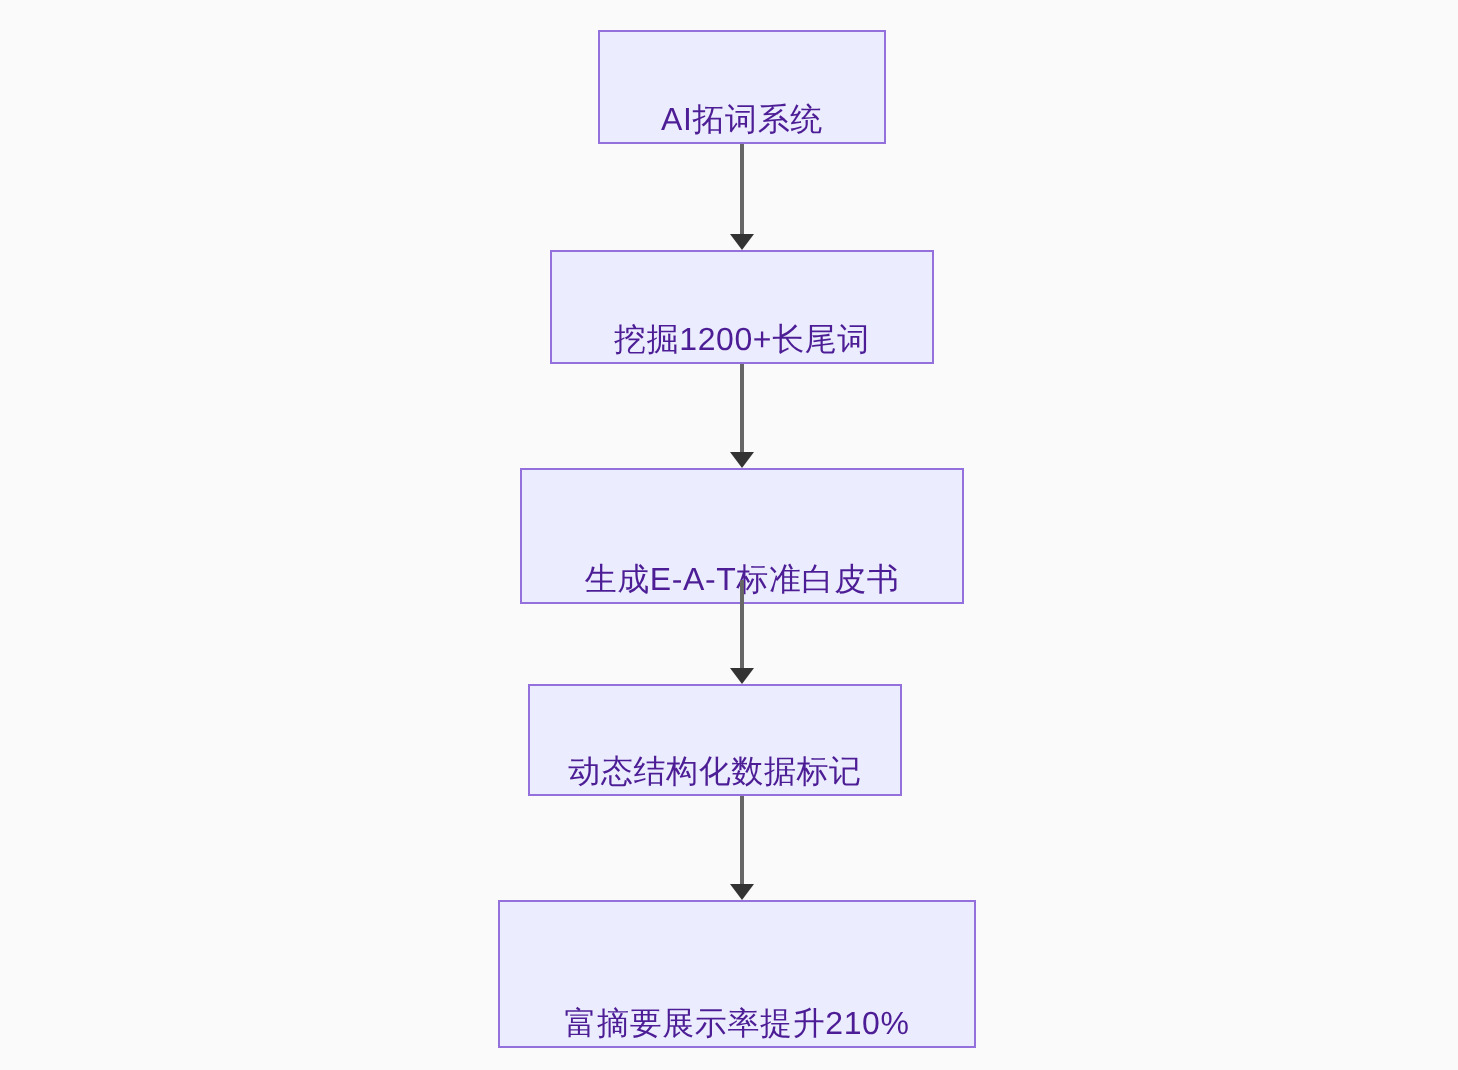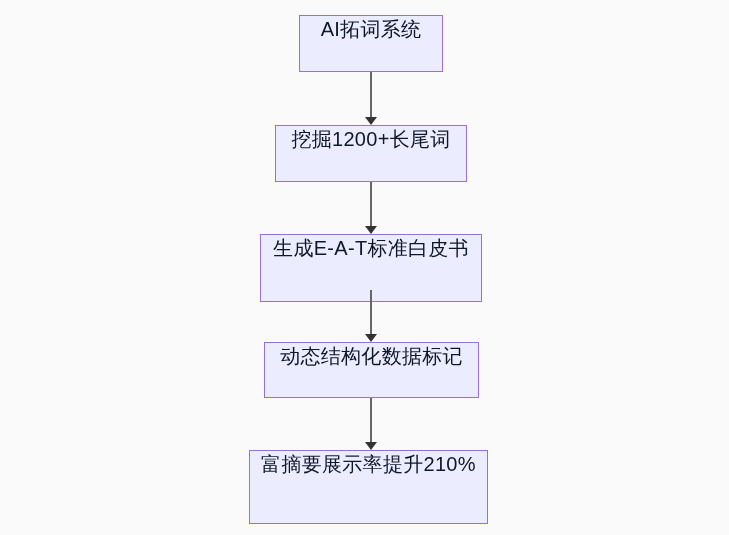--- a/index.html
+++ b/index.html
@@ -16,33 +16,33 @@
     position: relative;
     width: 729px;
     height: 535px;
     background: #fafafa;
   }
 
   .node {
     position: absolute;
     background: #ECECFF;
     border: 1.5px solid #9370DB;
-    color: #0f172a;
+    color: #4c1d95;
     display: flex;
-    align-items: flex-start;
+    align-items: flex-end;
     justify-content: center;
-    font-size: 20px;
+    font-size: 16px;
     letter-spacing: 0.3px;
     text-align: center;
   }
 
   .n0 { left: 299px; top: 15px;  width: 144px; height: 57px; }
   .n1 { left: 275px; top: 125px; width: 192px; height: 57px; }
   .n2 { left: 260px; top: 234px; width: 222px; height: 68px; }
-  .n3 { left: 264px; top: 342px; width: 215px; height: 56px; }
+  .n3 { left: 264px; top: 342px; width: 187px; height: 56px; }
   .n4 { left: 249px; top: 450px; width: 239px; height: 74px; }
 
   .arrow {
     position: absolute;
     left: 365px;            
     width: 12px;
     display: flex;
     flex-direction: column;
     align-items: center;
   }

